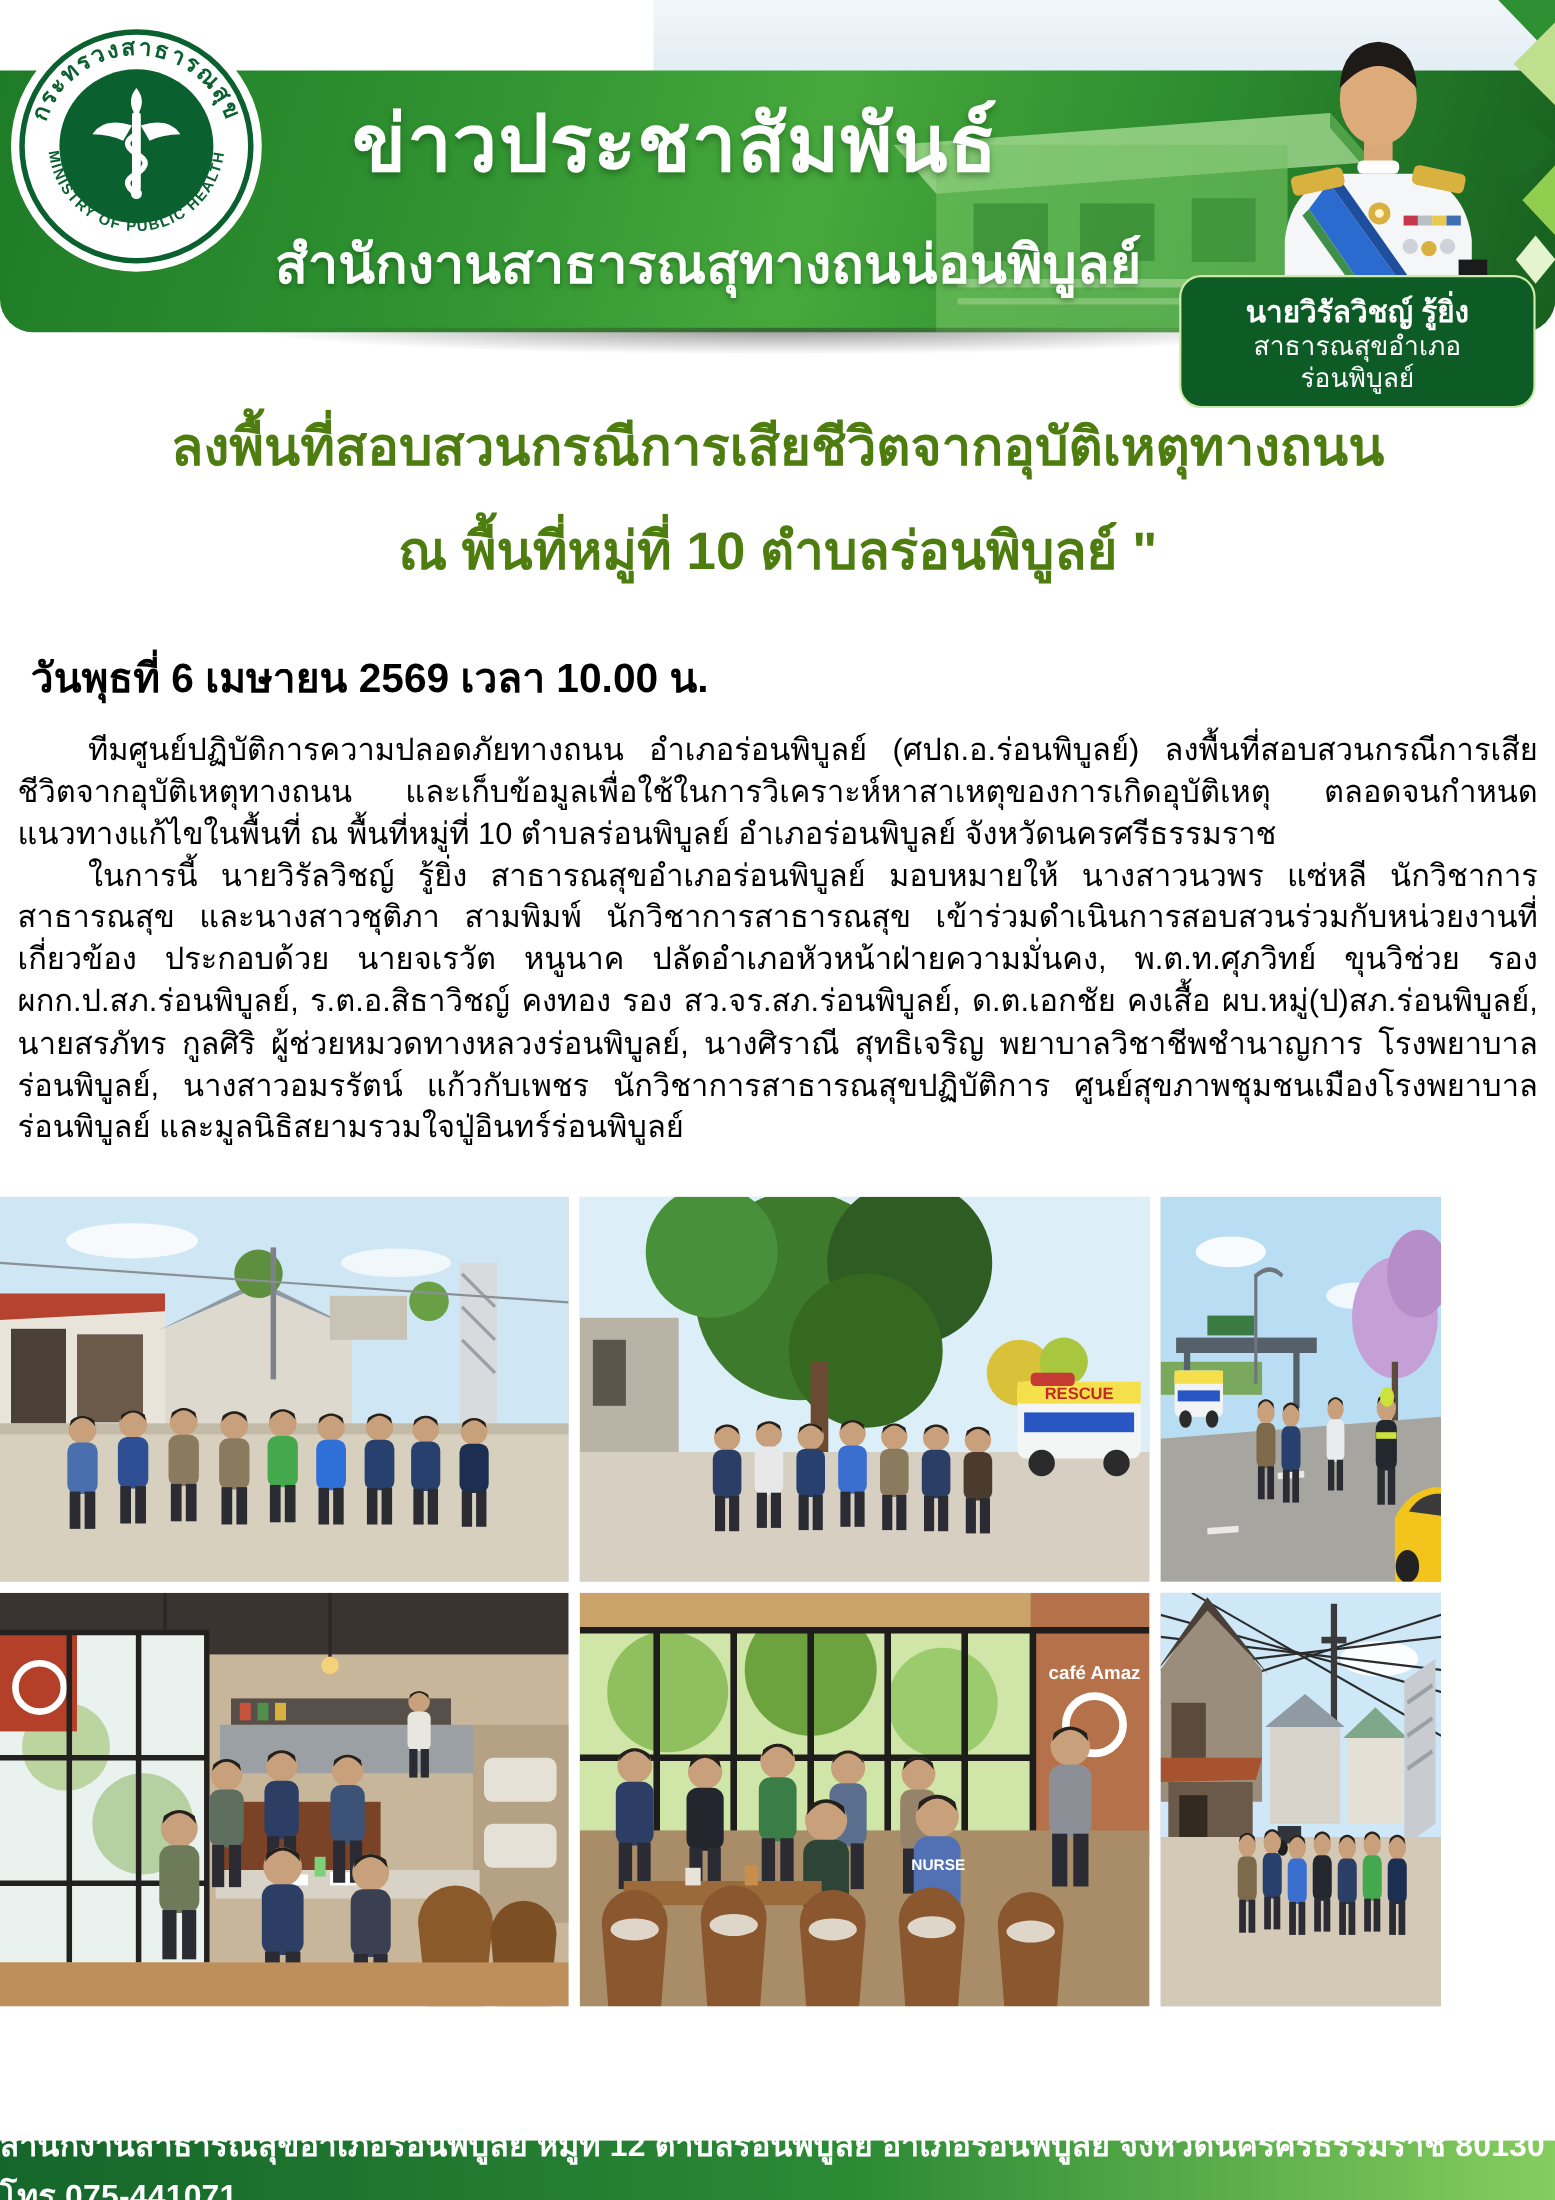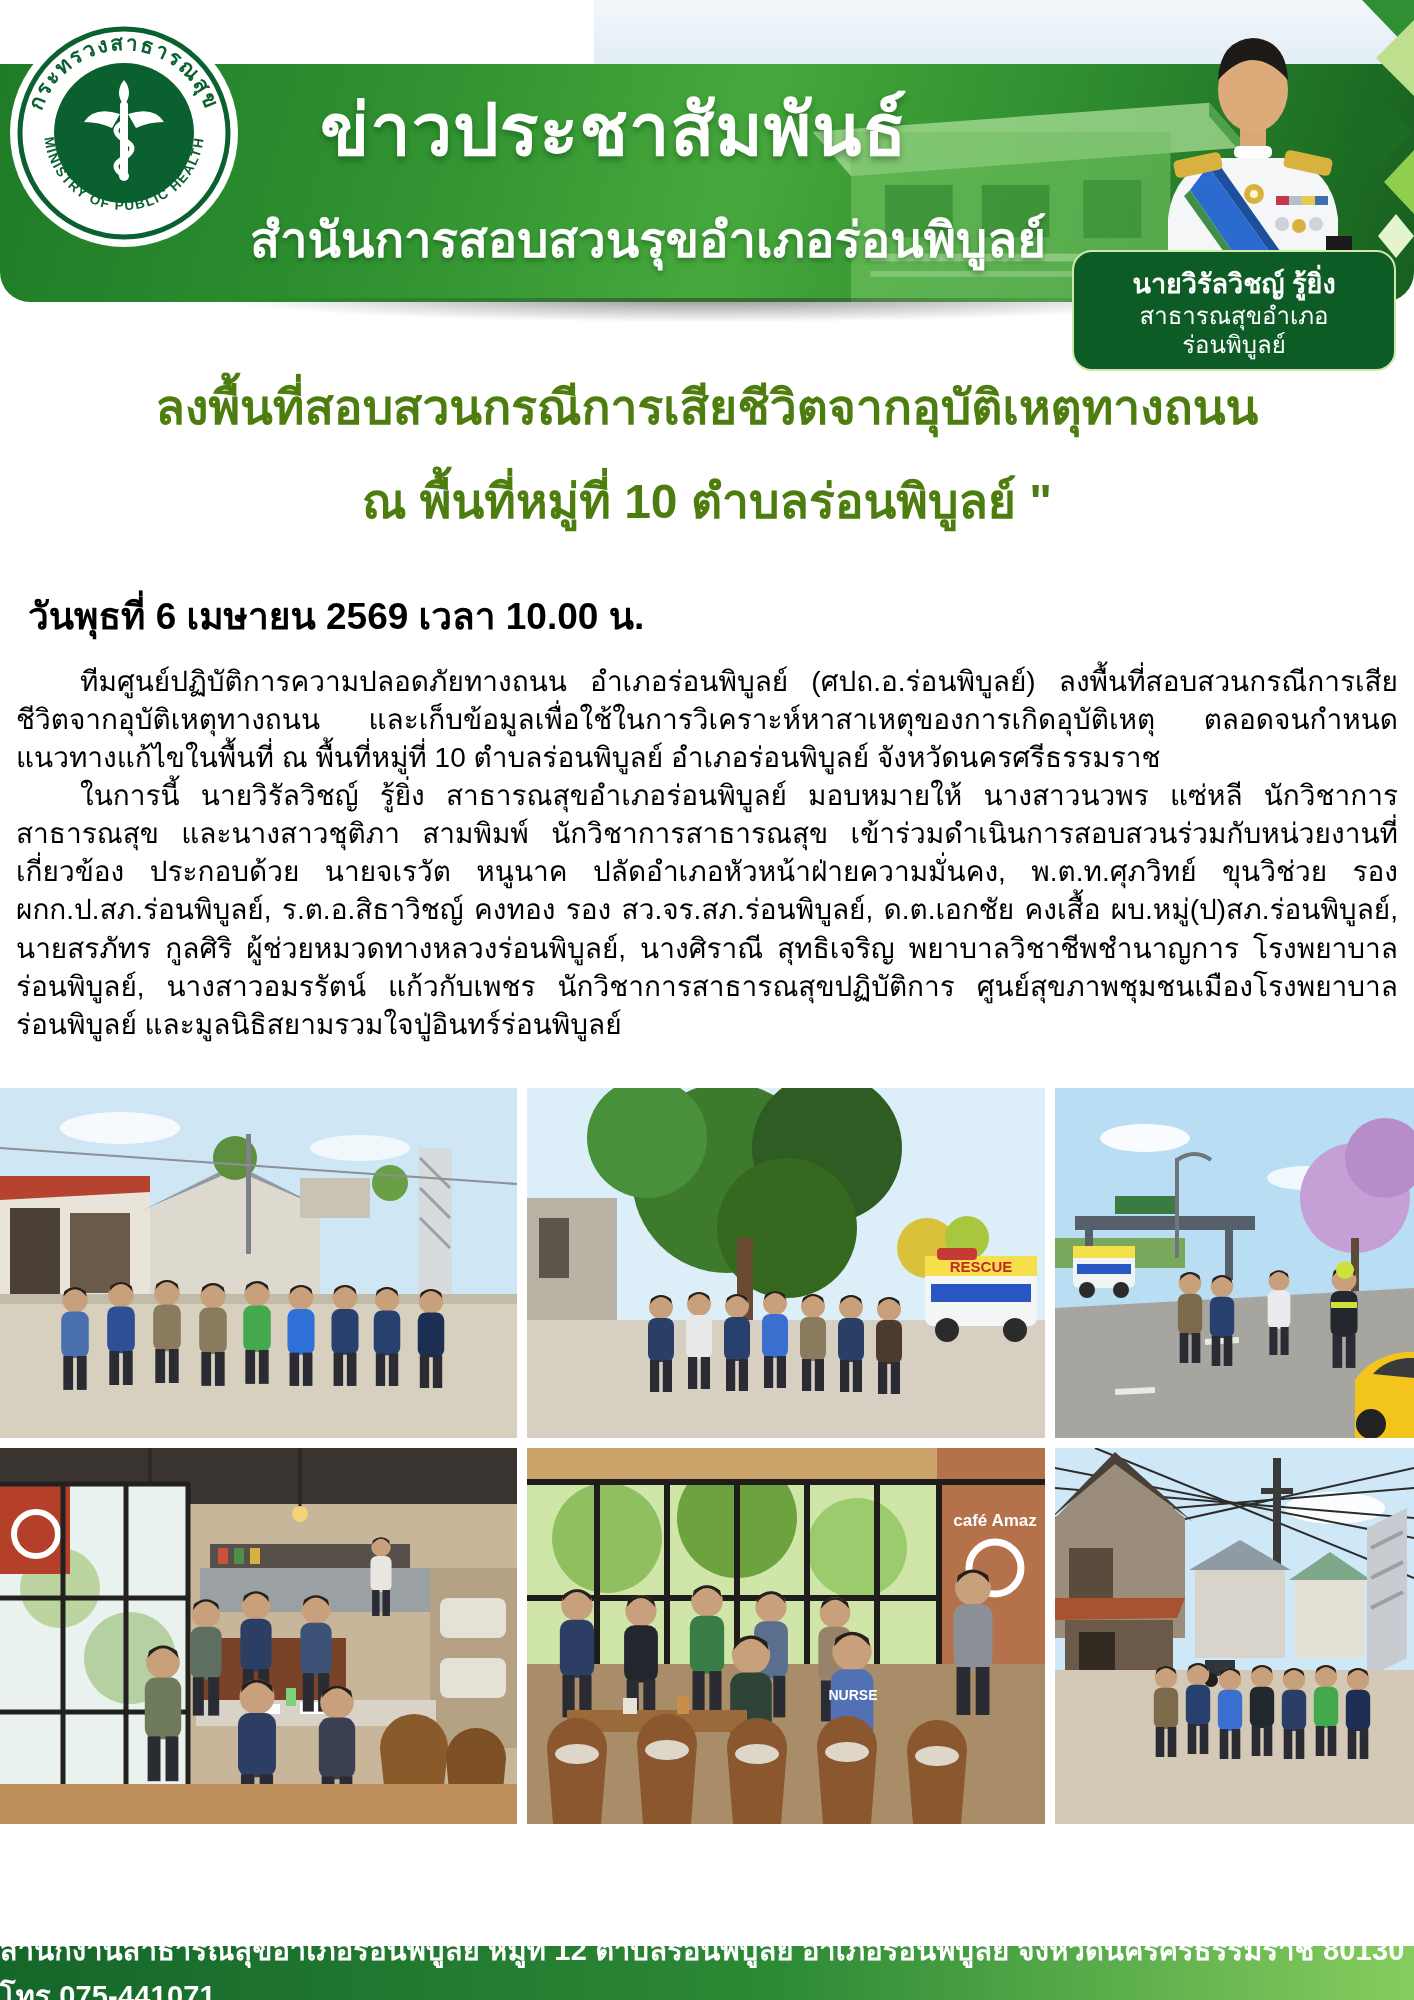--- a/index.html
+++ b/index.html
@@ -56,21 +56,21 @@
   .article p{
     font-size:28px; line-height:1.36; text-align:justify; text-indent:64px;
     word-break:break-word;
   }
 
   
   .photo-grid{
     margin-top:44px; display:grid; gap:10px;
     grid-template-columns:517px 518px 1fr;
     grid-template-rows:350px 376px;
-    width:1414px; flex:0 0 auto;
+    width:1310px; flex:0 0 auto;
   }
   .photo{ position:relative; overflow:hidden; background:#d8d8d8; }
   .photo svg{ display:block; width:100%; height:100%; }
 
   
   .footer{
     margin-top:auto; height:54px; flex:0 0 auto;
     background:linear-gradient(90deg,#15662a 0%,#2c8a35 55%,#86cd5f 100%);
     display:flex; align-items:center; justify-content:center;
   }
@@ -128,21 +128,21 @@
         <path d="M116 70 q10 12 0 26 q-10 -14 0 -26 Z"></path>
         <path d="M112 104 Q86 96 76 112 Q92 112 104 118 Z"></path>
         <path d="M120 104 Q146 96 156 112 Q140 112 128 118 Z"></path>
         <path d="M116 112 q-16 8 0 18 q16 8 0 18 q-16 8 0 18" fill="none" stroke="#ffffff" stroke-width="5"></path>
         <circle cx="116" cy="166" r="5"></circle>
       </g>
     </svg>
 
     <div class="titles">
       <div class="title-main">ข่าวประชาสัมพันธ์</div>
-      <div class="title-sub">สำนันการสอบสวนรุขอำเภอร่อนพิบูลย์</div>
+      <div class="title-sub">สำนักงานสาธารณสุทางถนน่อนพิบูลย์</div>
     </div>
 
     <svg class="portrait" width="206" height="300" viewBox="0 0 206 300">
       <path d="M18 300 L18 210 Q24 160 70 150 L136 150 Q182 160 188 210 L188 300 Z" fill="#f4f6f8"></path>
       <rect x="90" y="112" width="26" height="28" fill="#d9a877"></rect>
       <ellipse cx="103" cy="82" rx="35" ry="42" fill="#dcab79"></ellipse>
       <path d="M68 72 Q70 32 103 30 Q136 32 138 72 Q120 52 103 52 Q86 52 68 72 Z" fill="#1d1a17"></path>
       <rect x="84" y="138" width="38" height="12" rx="5" fill="#ffffff"></rect>
       <polygon points="58,158 150,286 120,298 40,182" fill="#2b6bd0"></polygon>
       <polygon points="58,158 66,152 156,280 150,286" fill="#1d4f9e"></polygon>

